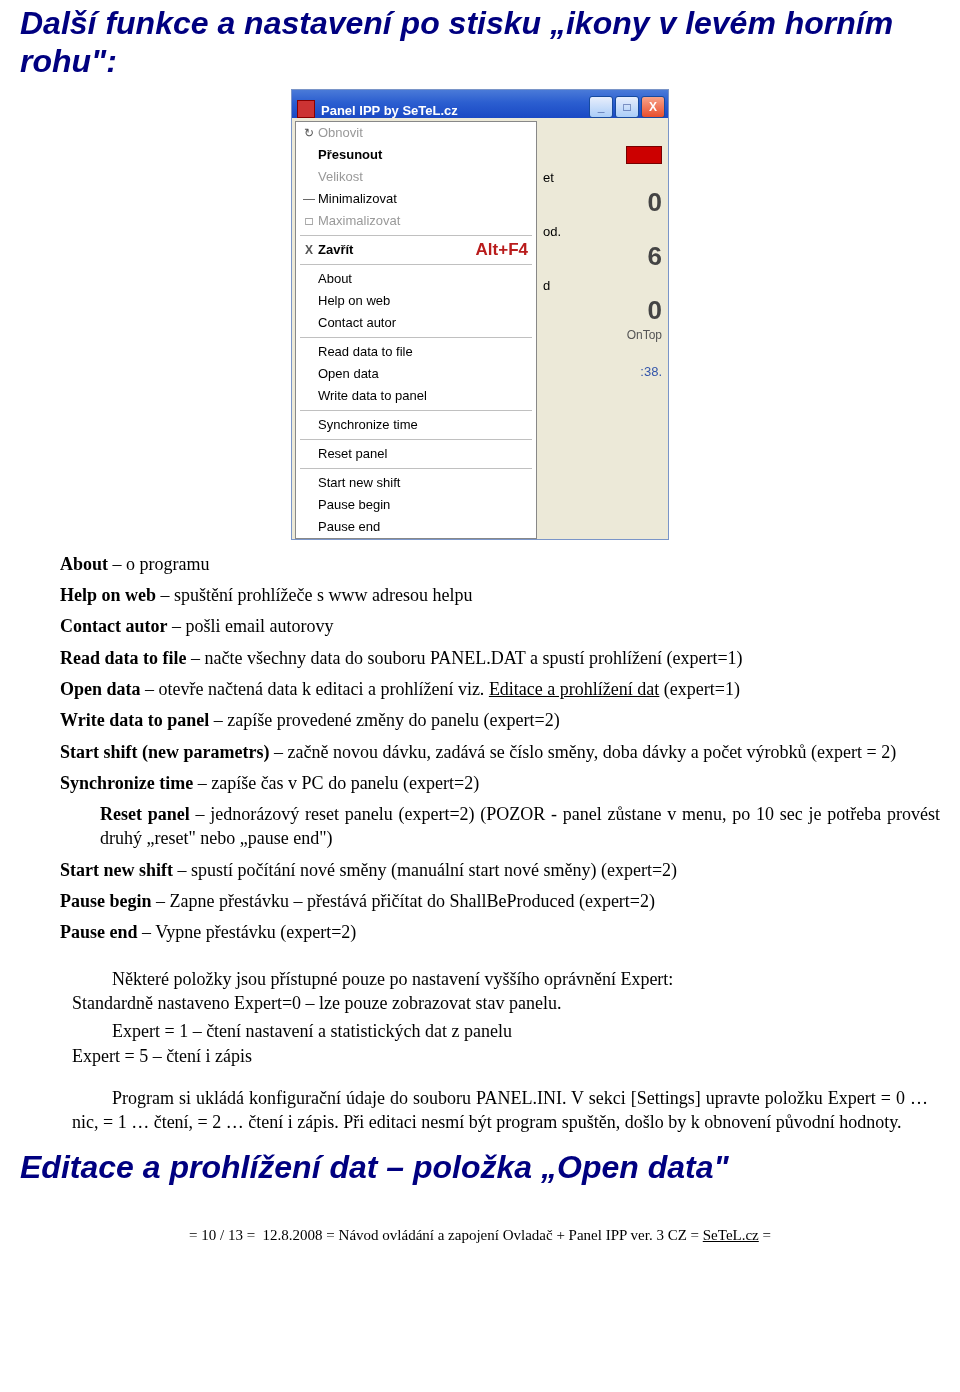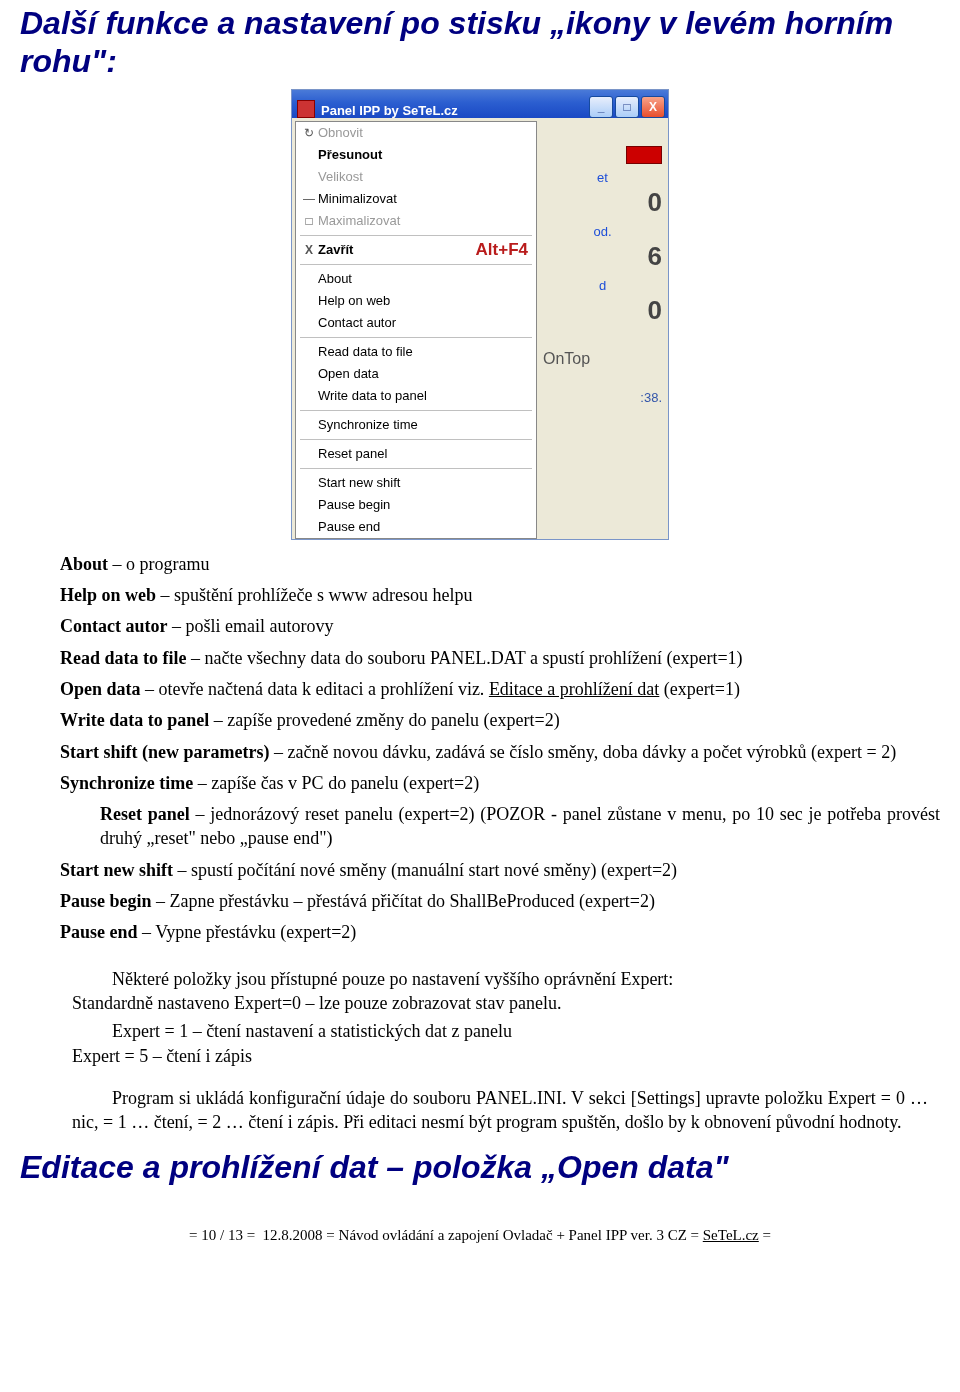--- a/index.html
+++ b/index.html
@@ -85,24 +85,24 @@
   .menu-sep {
     height: 1px; margin: 3px 4px; background: #c0c0c0;
   }
   .right-col {
     flex: 1;
     background: #ece9d8;
     padding: 28px 6px 6px 6px;
     font-size: 14px;
     color: #333;
   }
-  .rc-line { margin: 6px 0 2px 0; text-align: center; font-size: 13px; color:#1d4ed8;}
+  .rc-line { margin: 6px 0 2px 0; text-align: left; font-size: 13px; color:#000000;}
   .rc-val { font-size: 26px; font-weight: bold; color:#444; text-align:right; }
   .red-sq { width: 34px; height: 16px; background:#c00; border:1px solid #700; margin-left:auto;}
-  .rc-ontop { font-size: 16px; color:#555; margin-top: 24px;}
+  .rc-ontop { font-size: 12px; color:#555; text-align:right; margin-top: 2px;}
   .rc-time  { font-size: 13px; color:#3355aa; text-align:right; margin-top:22px;}
 
   .defs { margin: 10px 0 0 40px; }
   .def  { margin: 7px 0; line-height: 1.35; }
   .def b { font-weight: bold; }
   .def .u { text-decoration: underline; }
   .block { margin: 14px 0 0 40px; line-height: 1.35; }
   .block p { margin: 4px 12px; }
   .block .ind { margin-left: 0; }
   .footer {

